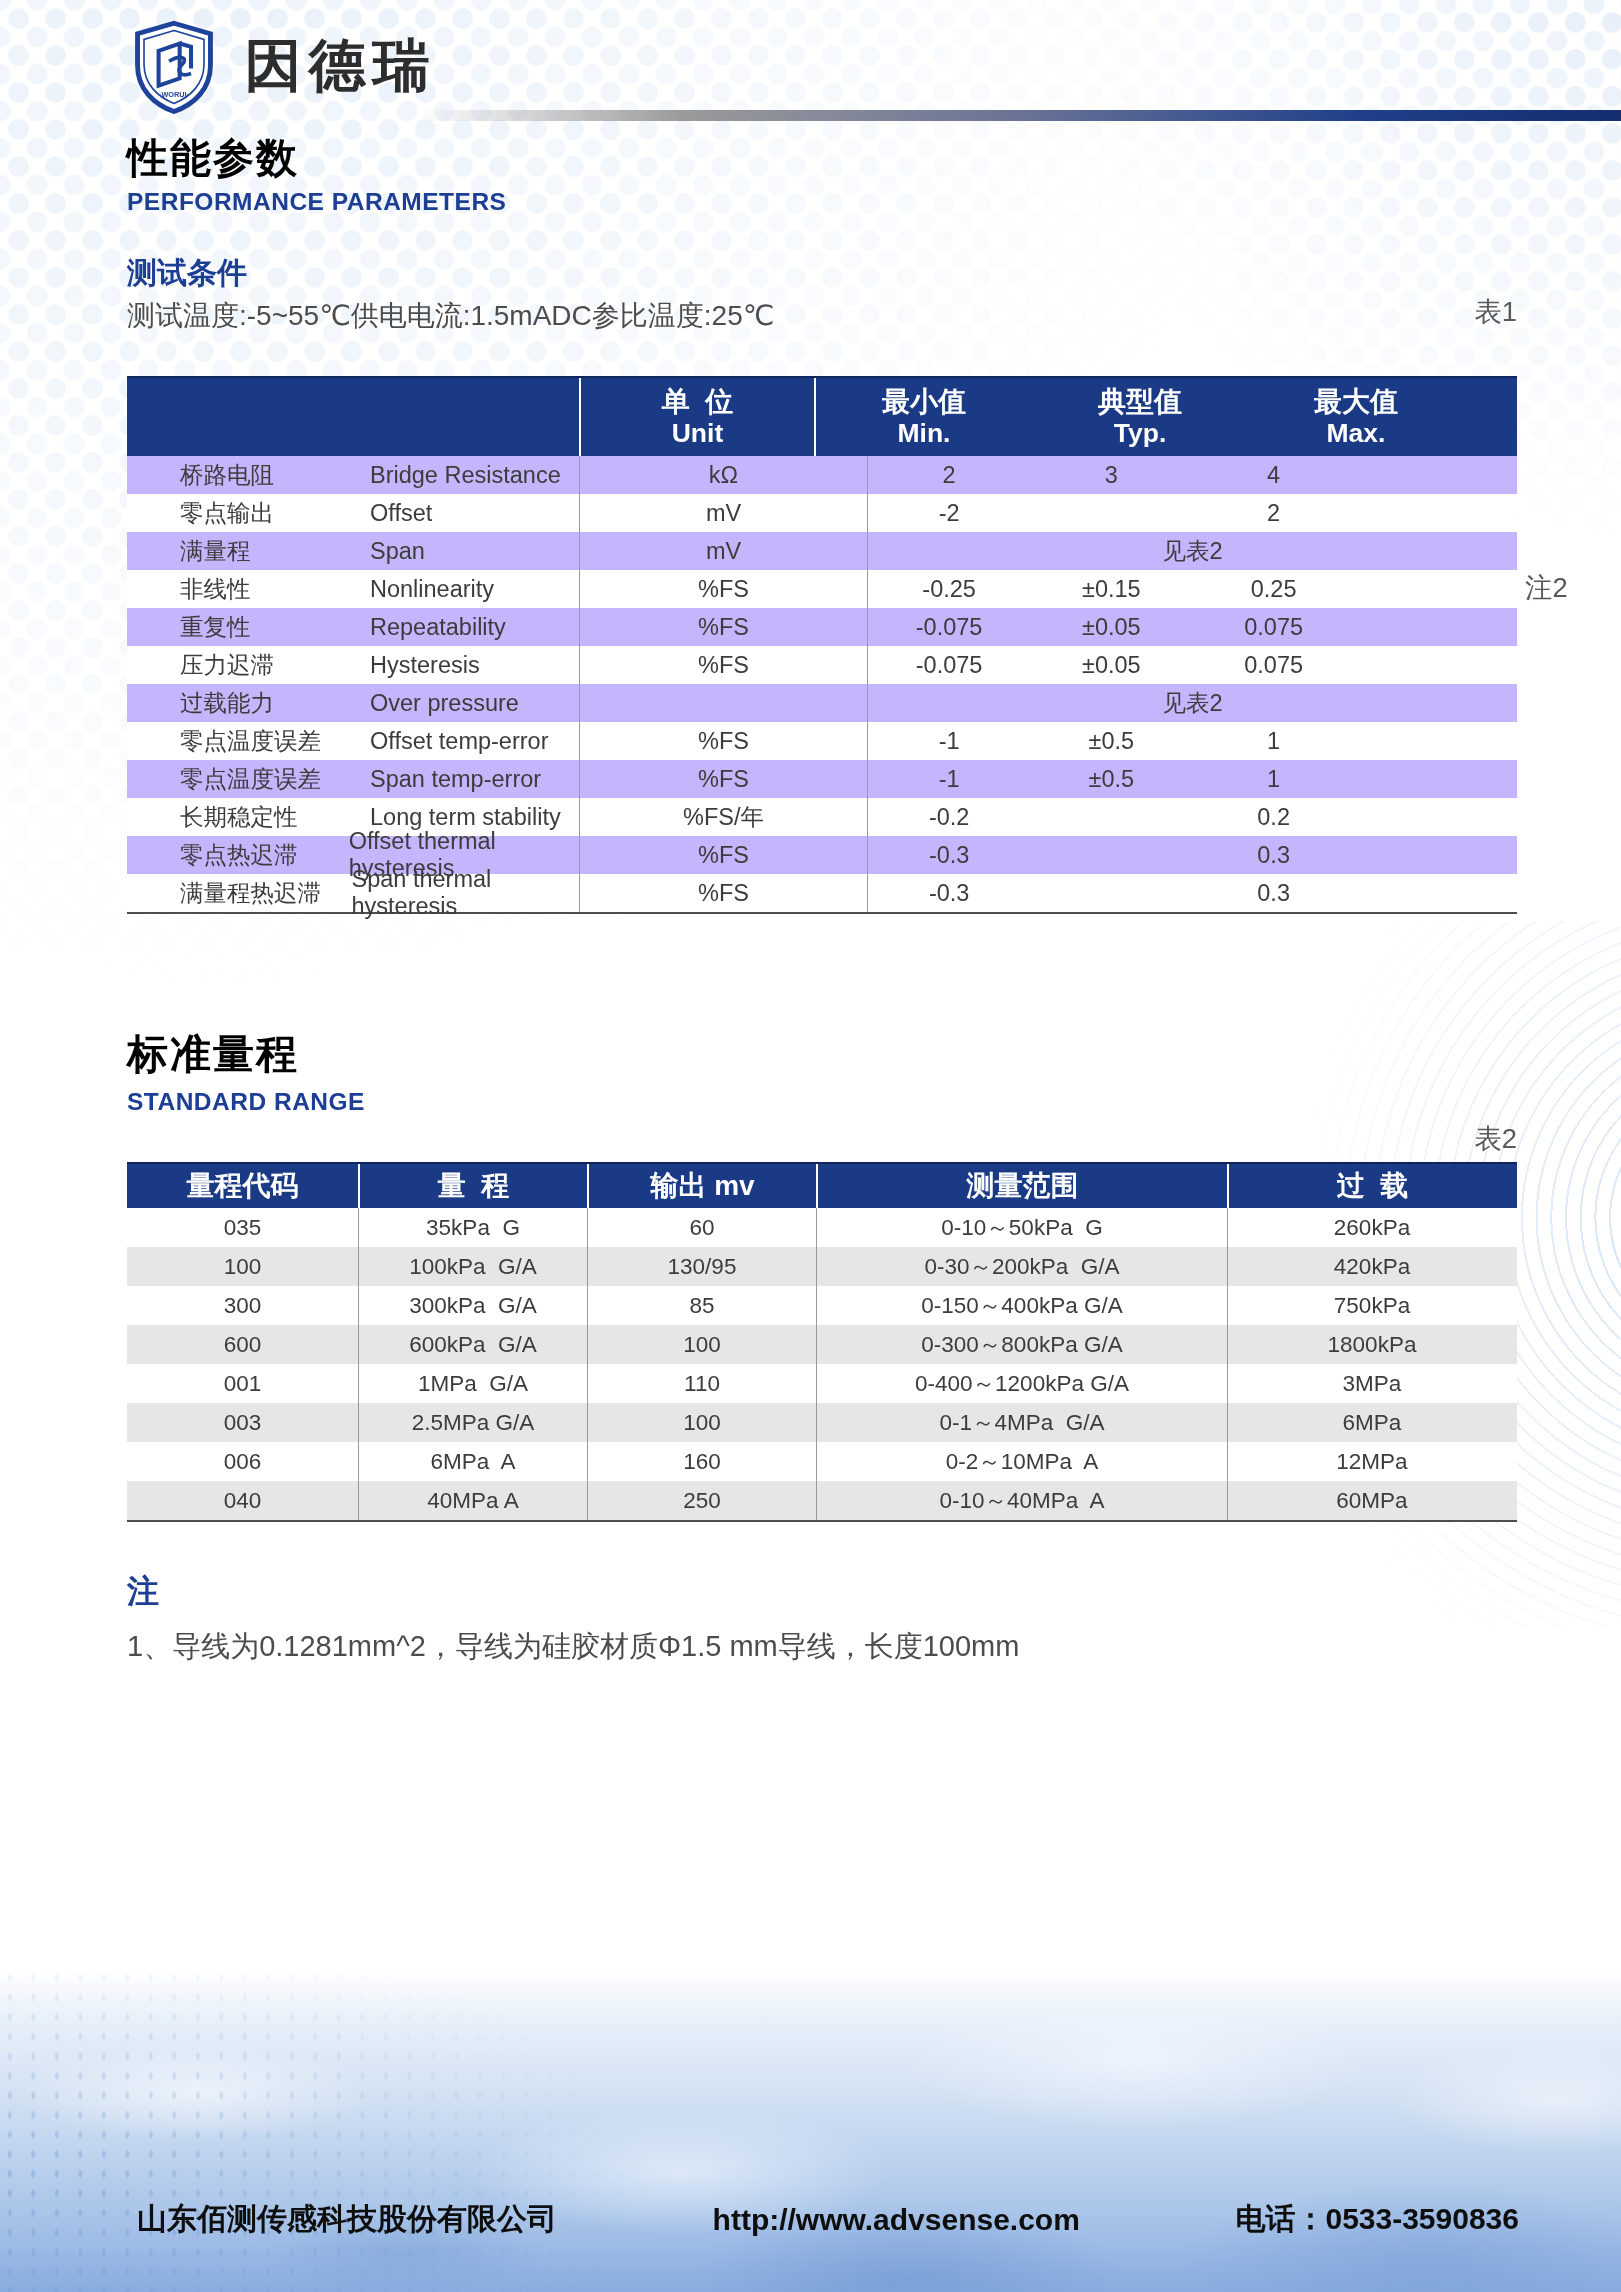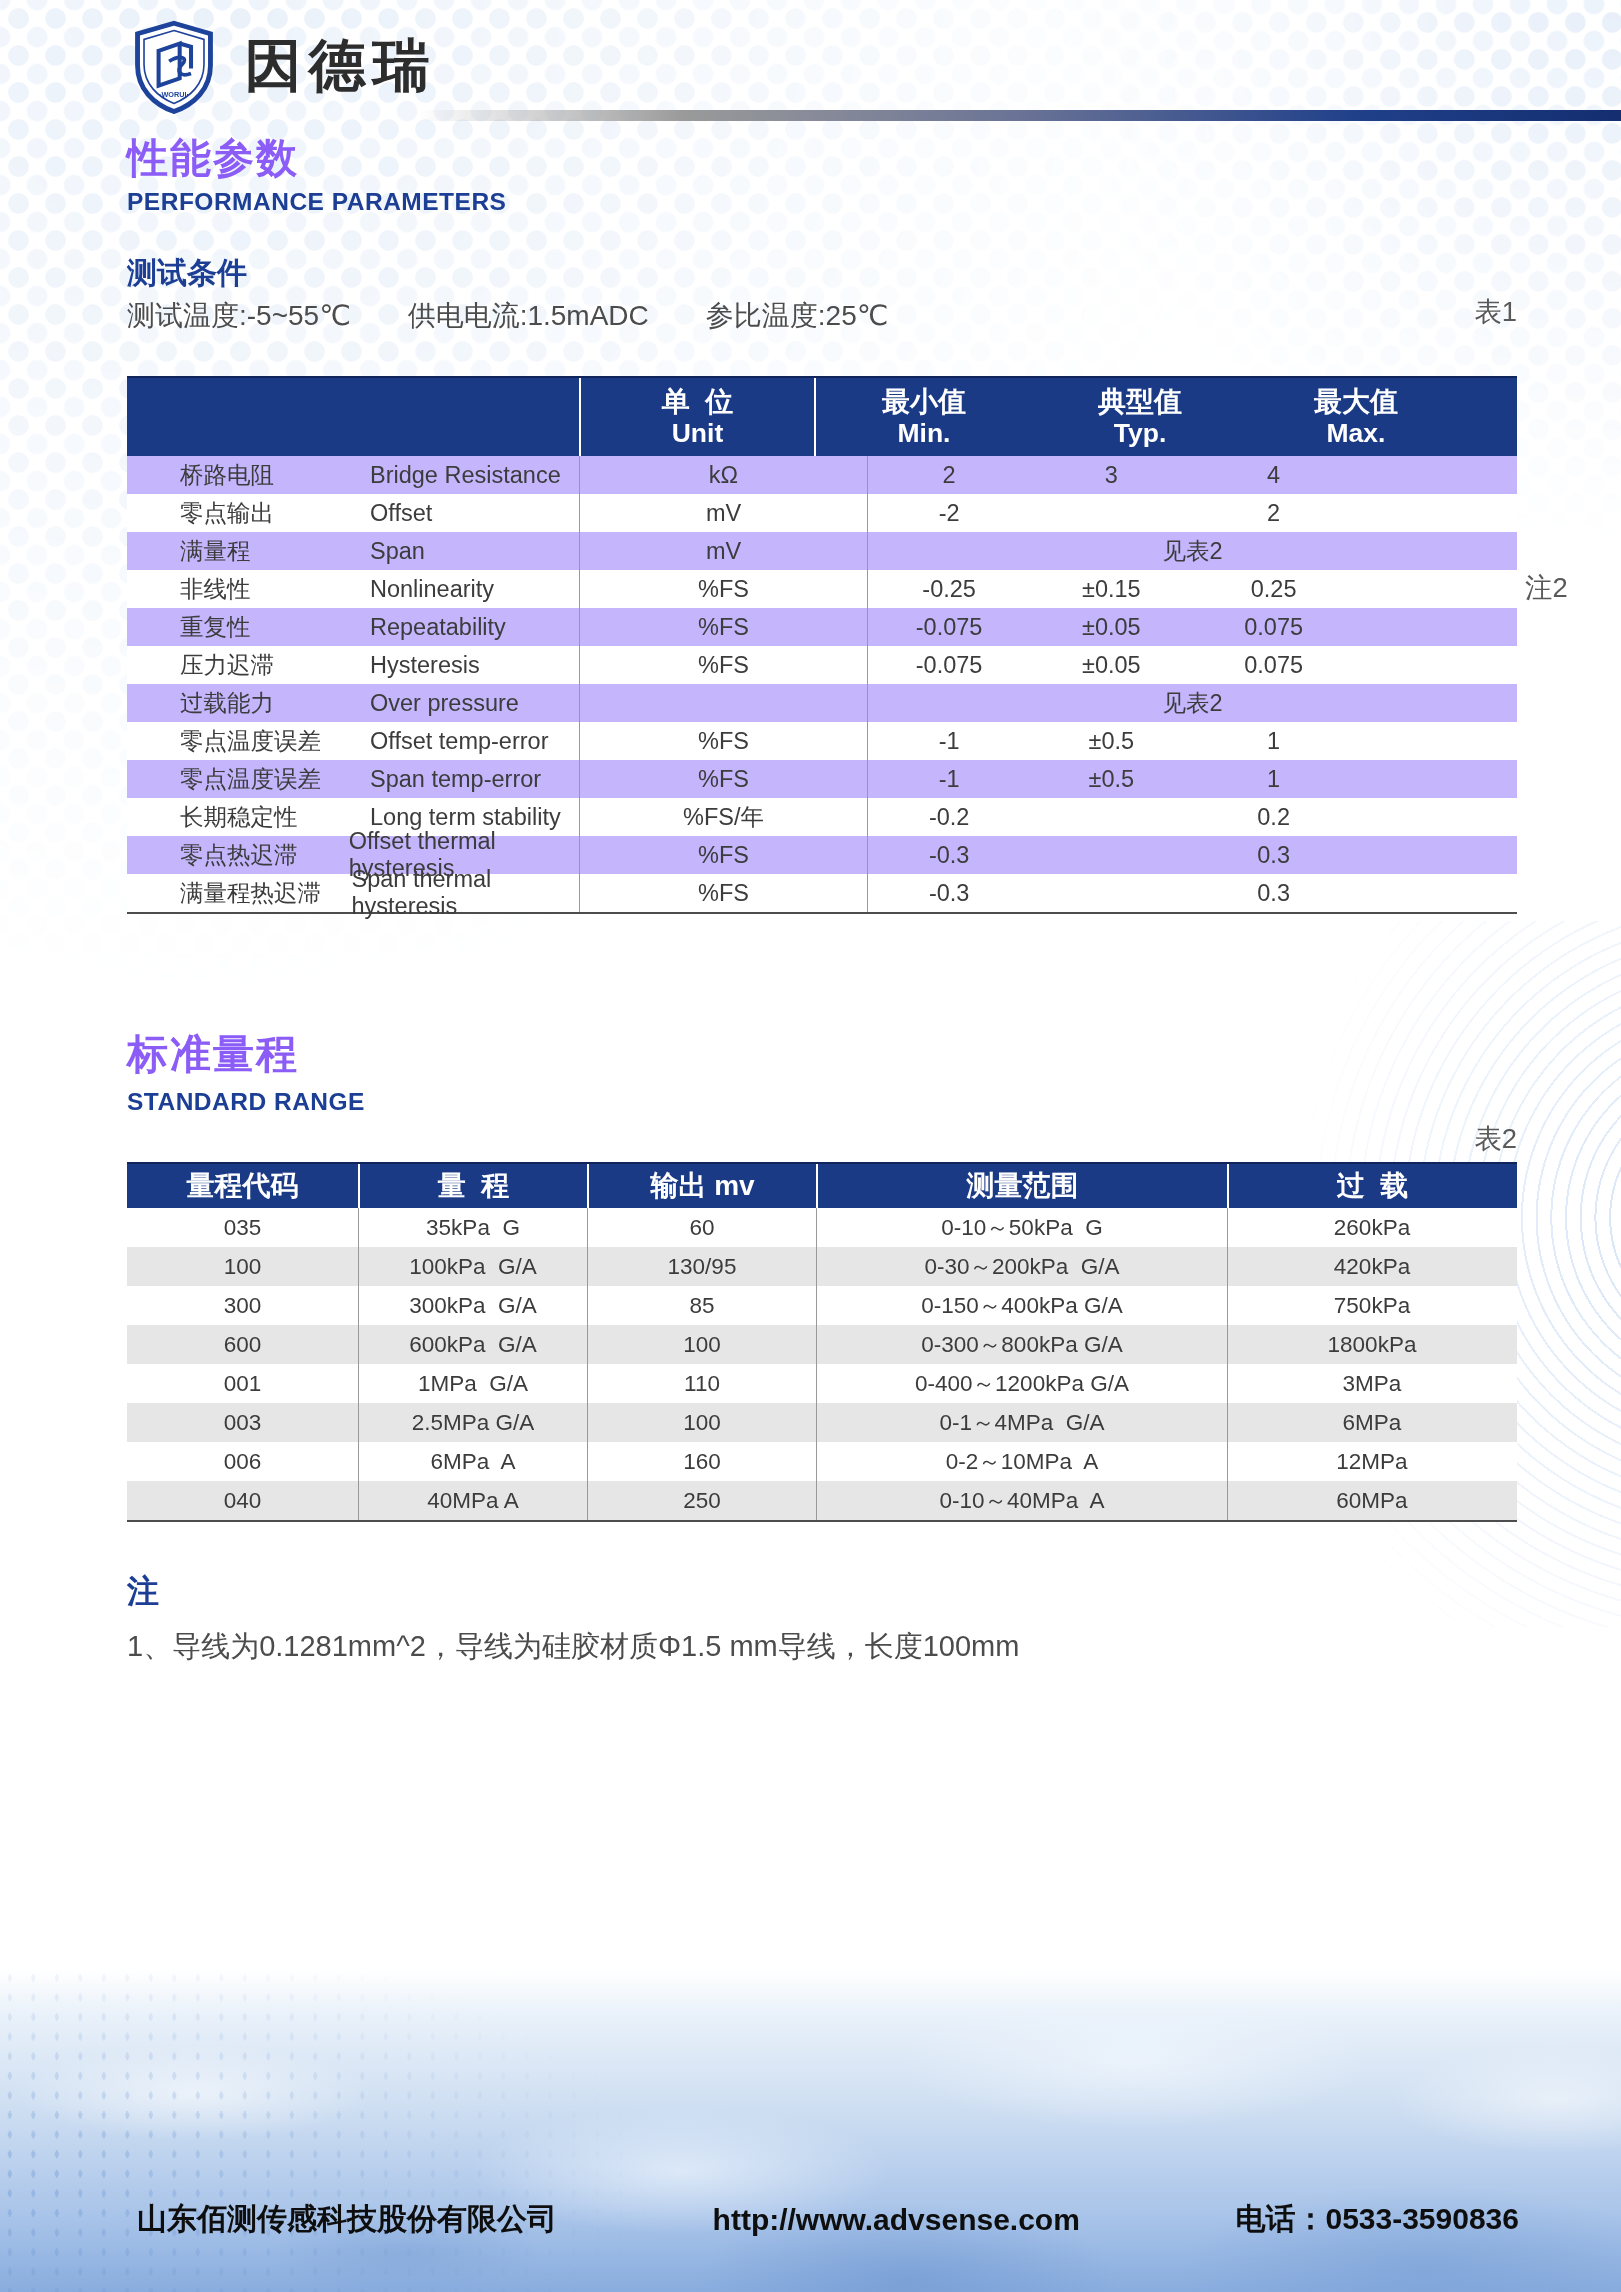--- a/index.html
+++ b/index.html
@@ -70,29 +70,29 @@
   .logo-text { margin-left:21.6px; font-size:57px; font-weight:bold; color:#2d2d2d; letter-spacing:6.9px; }
   .brand { position:absolute; top:45px; right:96px; font-size:40px; font-weight:bold; letter-spacing:0.5px; }
   .brand .p1 { color:#15317d; }
   .brand .p2 { color:#141414; margin-left:9.8px; }
   .header-bar {
     position:absolute; left:420px; right:0; top:110px; height:10.8px;
     background:linear-gradient(90deg, rgba(170,170,170,0) 0%, #9a9a9a 22%, #6a7396 50%, #20408a 78%, #142e70 100%);
   }
 
   
-  .sec-title-zh { position:absolute; left:127px; font-size:41px; font-weight:bold; color:#8b5cf6; letter-spacing:2px; }
+  .sec-title-zh { position:absolute; left:127px; font-size:41px; font-weight:bold; color:#000000; letter-spacing:2px; }
   .sec-title-en { position:absolute; left:127px; font-size:24.5px; font-weight:bold; color:#1c3e94; letter-spacing:0.5px; }
   .t-perf-zh { top:131px; }
   .t-perf-en { top:188px; }
   .t-range-zh { top:1027px; }
   .t-range-en { top:1088px; }
 
   .cond-title { position:absolute; left:127px; top:253px; font-size:30px; font-weight:bold; color:#1c3e94; }
-  .cond-line { position:absolute; left:127px; top:297px; font-size:28px; color:#4c4c4c; display:flex; gap:57px; white-space:pre; }
+  .cond-line { position:absolute; left:127px; top:297px; font-size:28px; color:#4c4c4c; display:flex; white-space:pre; }
 
   .tag { position:absolute; font-size:27.4px; color:#595959; }
   .tag-t1 { top:294px; right:104px; }
   .tag-t2 { top:1121px; right:104px; }
   .tag-n2 { top:570px; left:1525px; }
 
   
   .table1 { position:absolute; left:127px; top:376px; width:1390px; }
   .t1-head {
     display:flex; height:80px; background:#1b3a86; color:#fff;

